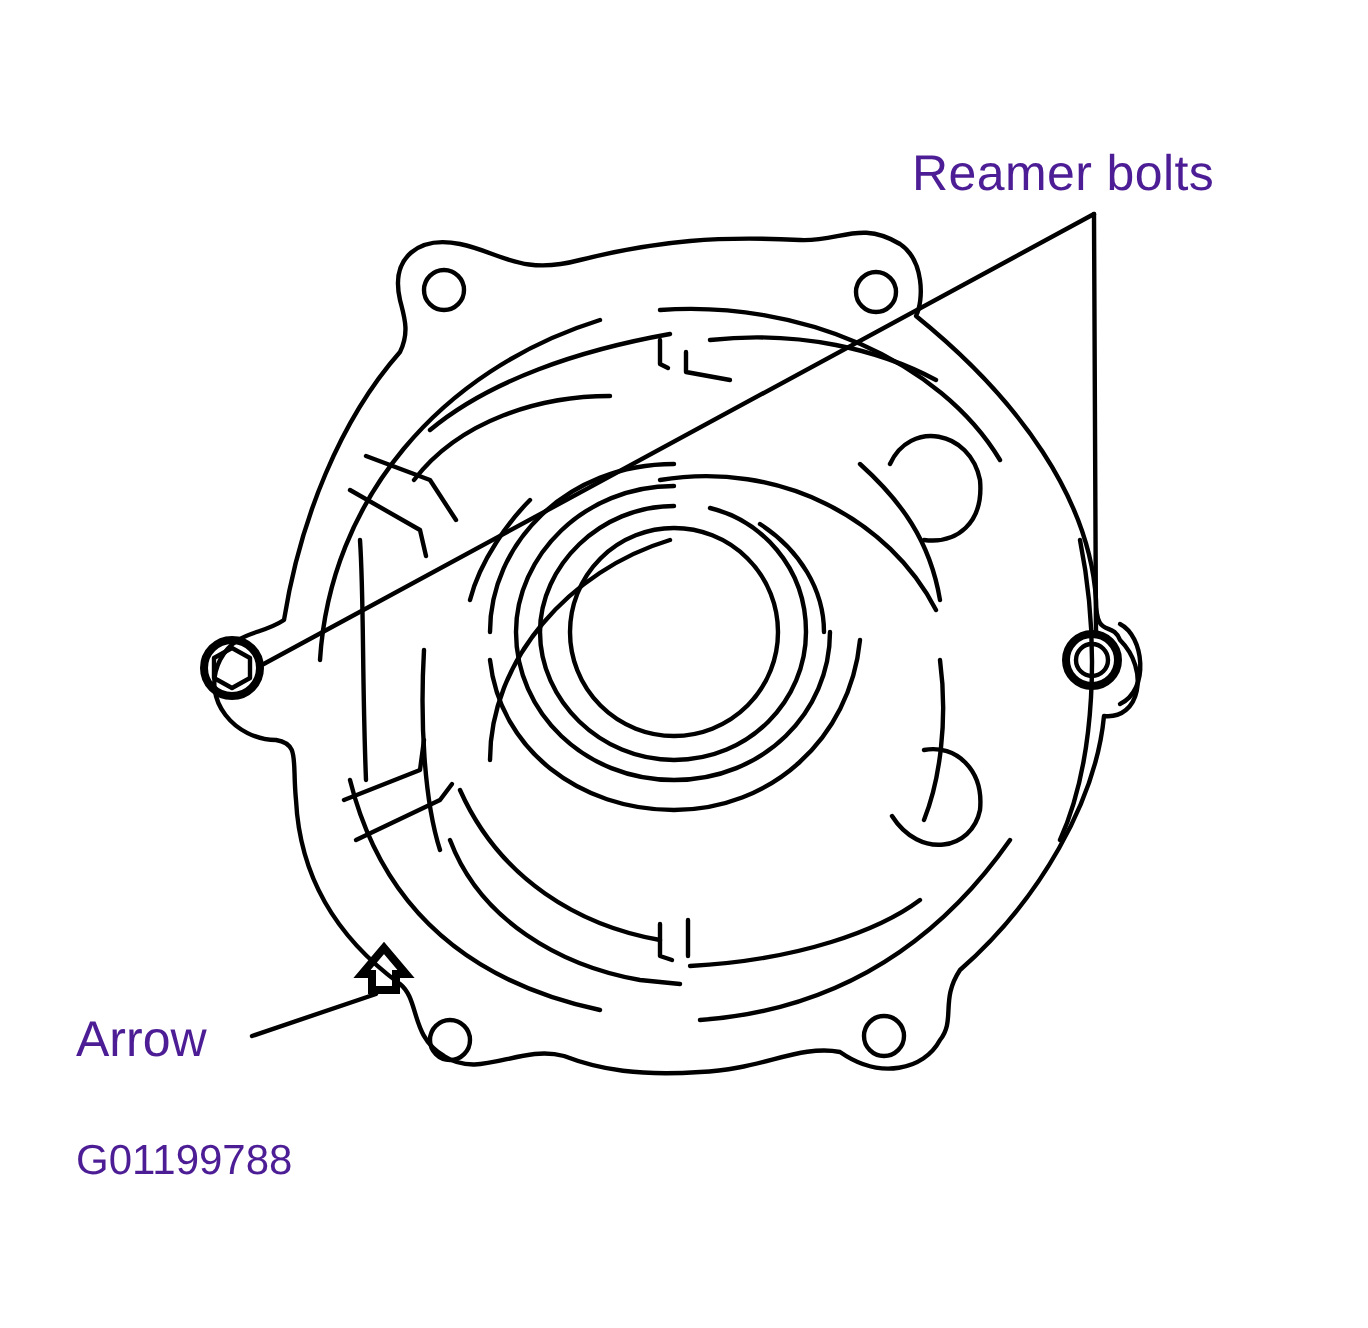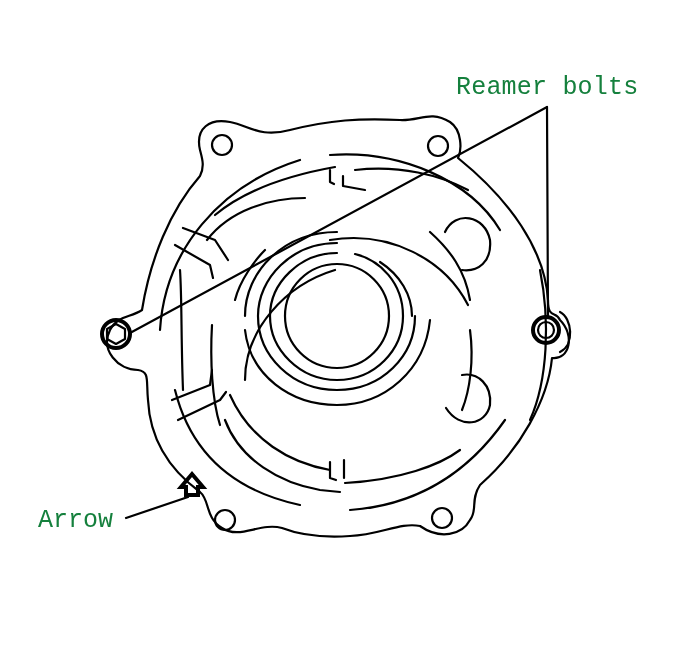--- a/index.html
+++ b/index.html
@@ -1,21 +1,21 @@
 <!DOCTYPE html>
 <html><head>
   <meta charset="utf-8">
   <style>
     html, body { margin: 0; padding: 0; background: #ffffff; }
     body { width: 684px; height: 664px; position: relative; overflow: hidden; }
     .canvas { position: absolute; left: 0; top: 0; width: 684px; height: 664px; }
     .label {
       position: absolute;
-      font-family: Liberation Mono, monospace;
-      color: #15803d;
+      font-family: Liberation Sans, sans-serif;
+      color: #4c1d95;
       white-space: nowrap;
       line-height: 1;
     }
     .lbl-reamer { left: 456px; top: 75px; font-size: 25px; letter-spacing: 0.2px; }
     .lbl-arrow { left: 38px; top: 508px; font-size: 25px; text-align: center; }
     .lbl-code { left: 38px; top: 570px; font-size: 21px; }
     svg .ln { fill: none; stroke: #000; stroke-width: 2.2; stroke-linecap: round; stroke-linejoin: round; }
     svg .thick { fill: none; stroke: #000; stroke-width: 4; }
   </style>
 </head>
@@ -98,13 +98,14 @@
 
     <g>
       <line class="ln" x1="130" y1="333" x2="547" y2="107"></line>
       <line class="ln" x1="547" y1="107" x2="548" y2="318"></line>
       <line class="ln" x1="126" y1="518" x2="188" y2="497"></line>
     </g>
   </svg>
 
   <div class="label lbl-reamer">Reamer bolts</div>
   <div class="label lbl-arrow">Arrow</div>
+  <div class="label lbl-code">G01199788</div>
 </div>
 
 </body></html>

